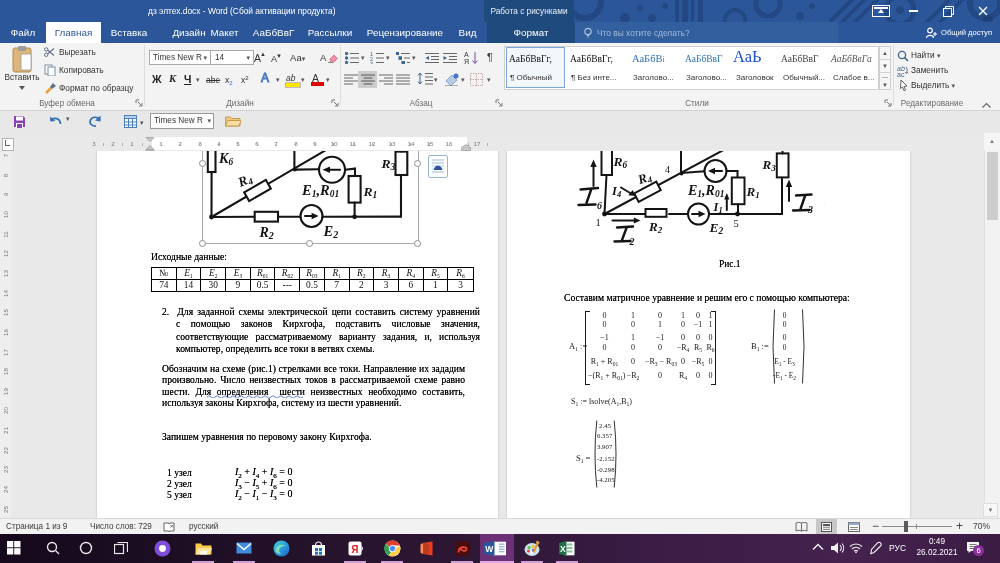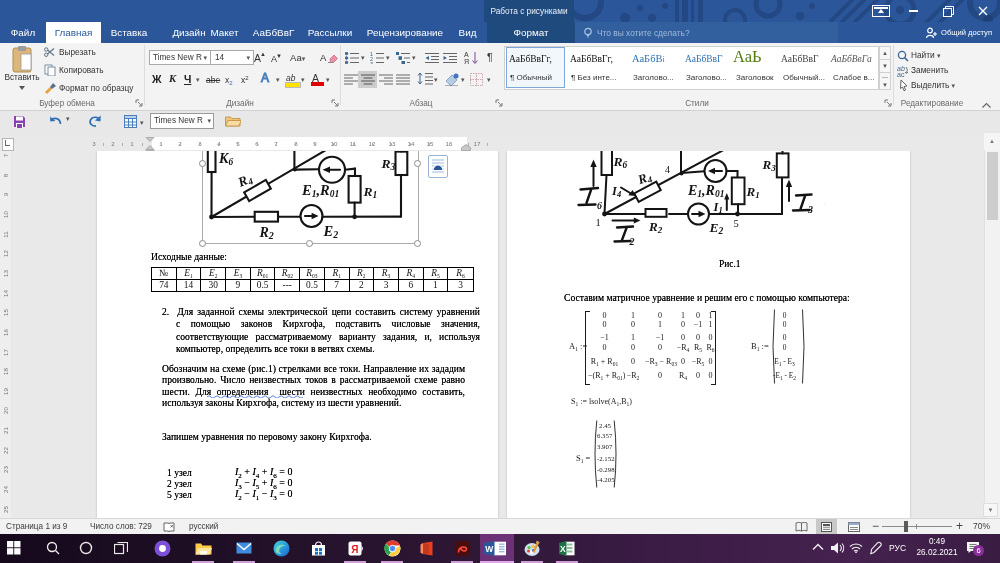--- a/index.html
+++ b/index.html
@@ -65,20 +65,21 @@
 <circle cx="360" cy="10" r="14" fill="none" stroke="rgba(20,45,90,0.35)" stroke-width="5"></circle>
         <circle cx="360" cy="10" r="4"></circle>
 <g stroke="rgba(20,45,90,0.35)" stroke-width="4">
           <line x1="385" y1="24" x2="412" y2="-3"></line>
           <line x1="397" y1="25" x2="424" y2="-2"></line>
         </g>
 <circle cx="445" cy="3" r="15" fill="none" stroke="rgba(20,45,90,0.35)" stroke-width="6"></circle>
         <circle cx="448" cy="20" r="5"></circle>
 </g>
 </svg>
+<div class="ab" style="left:148px;top:0;color:#fff;font-size:8.4px;line-height:23px;white-space:nowrap;">дз элтех.docx - Word (Сбой активации продукта)</div>
 <div class="ab" style="left:484px;top:0;width:90px;height:22px;background:#1f4a7e;color:#e8eef7;font-size:8.3px;line-height:23px;text-align:center;">Работа с рисунками</div>
 <svg class="ab" style="left:872px;top:5px;" width="20" height="13">
       <rect x="0.5" y="0.5" width="17" height="11" fill="none" stroke="#fff"></rect>
       <path d="M6 8 L9 4 L12 8 Z" fill="#fff"></path>
       <rect x="2" y="2" height="2" width="14" fill="#fff"></rect>
     </svg>
 <div class="ab" style="left:909px;top:10px;width:9px;height:1.5px;background:#fff;"></div>
 <svg class="ab" style="left:943px;top:5.5px;" width="11" height="11">
       <rect x="0.5" y="2.5" width="8" height="8" fill="none" stroke="#fff"></rect>
       <path d="M2.5 2.5 V0.5 H10.5 V8.5 H8.5" fill="none" stroke="#fff"></path>
@@ -302,21 +303,21 @@
 <div class="ab" style="left:504px;top:3px;width:375px;height:44px;background:#fff;border:1px solid #d0d0d0;box-sizing:border-box;"></div>
 <div class="ab" style="left:506px;top:4px;width:59px;height:41px;border:1px solid #7da7d8;background:#f2f7fc;box-sizing:border-box;"></div>
 <div class="ab ser" style="left:509px;top:11px;font-size:9.5px;color:#111;">АаБбВвГг,</div>
 <div class="ab" style="left:510px;top:30px;font-size:8px;color:#333;white-space:nowrap;">¶ Обычный</div>
 <div class="ab ser" style="left:570px;top:11px;font-size:9.5px;color:#111;">АаБбВвГг,</div>
 <div class="ab" style="left:571px;top:30px;font-size:8px;color:#333;white-space:nowrap;">¶ Без инте...</div>
 <div class="ab ser" style="left:632px;top:10px;font-size:10.5px;color:#2e74b5;">АаБбВ<span style="font-size:8px;">і</span></div>
 <div class="ab" style="left:633px;top:30px;font-size:8px;color:#333;white-space:nowrap;">Заголово...</div>
 <div class="ab ser" style="left:685px;top:11px;font-size:9.5px;color:#2e74b5;">АаБбВвГ</div>
 <div class="ab" style="left:686px;top:30px;font-size:8px;color:#333;white-space:nowrap;">Заголово...</div>
-<div class="ab ser" style="left:733px;top:4px;font-size:16.5px;color:#4d7c0f;">АаЬ</div>
+<div class="ab ser" style="left:733px;top:4px;font-size:16.5px;color:#1d4ed8;">АаЬ</div>
 <div class="ab" style="left:736px;top:30px;font-size:8px;color:#333;white-space:nowrap;">Заголовок</div>
 <div class="ab ser" style="left:781px;top:11px;font-size:9.5px;color:#444;">АаБбВвГ</div>
 <div class="ab" style="left:783px;top:30px;font-size:8px;color:#333;white-space:nowrap;">Обычный...</div>
 <div class="ab ser" style="left:831px;top:11px;font-size:9.5px;font-style:italic;color:#555;">АаБбВвГа</div>
 <div class="ab" style="left:833px;top:30px;font-size:8px;color:#333;white-space:nowrap;">Слабое в...</div>
 <div class="ab" style="left:879px;top:3px;width:12px;height:14px;background:#f6f6f6;border:1px solid #d0d0d0;box-sizing:border-box;font-size:6px;color:#555;text-align:center;line-height:12px;">▲</div>
 <div class="ab" style="left:879px;top:16px;width:12px;height:14px;background:#f6f6f6;border:1px solid #d0d0d0;box-sizing:border-box;font-size:6px;color:#555;text-align:center;line-height:12px;">▼</div>
 <div class="ab" style="left:879px;top:29px;width:12px;height:18px;background:#f6f6f6;border:1px solid #d0d0d0;box-sizing:border-box;font-size:6px;color:#555;text-align:center;line-height:8px;">—<br>▼</div>
 <div class="glabel" style="left:657px;width:80px;">Стили</div>
 <svg class="ab" style="left:884px;top:56px;" width="8" height="8">

